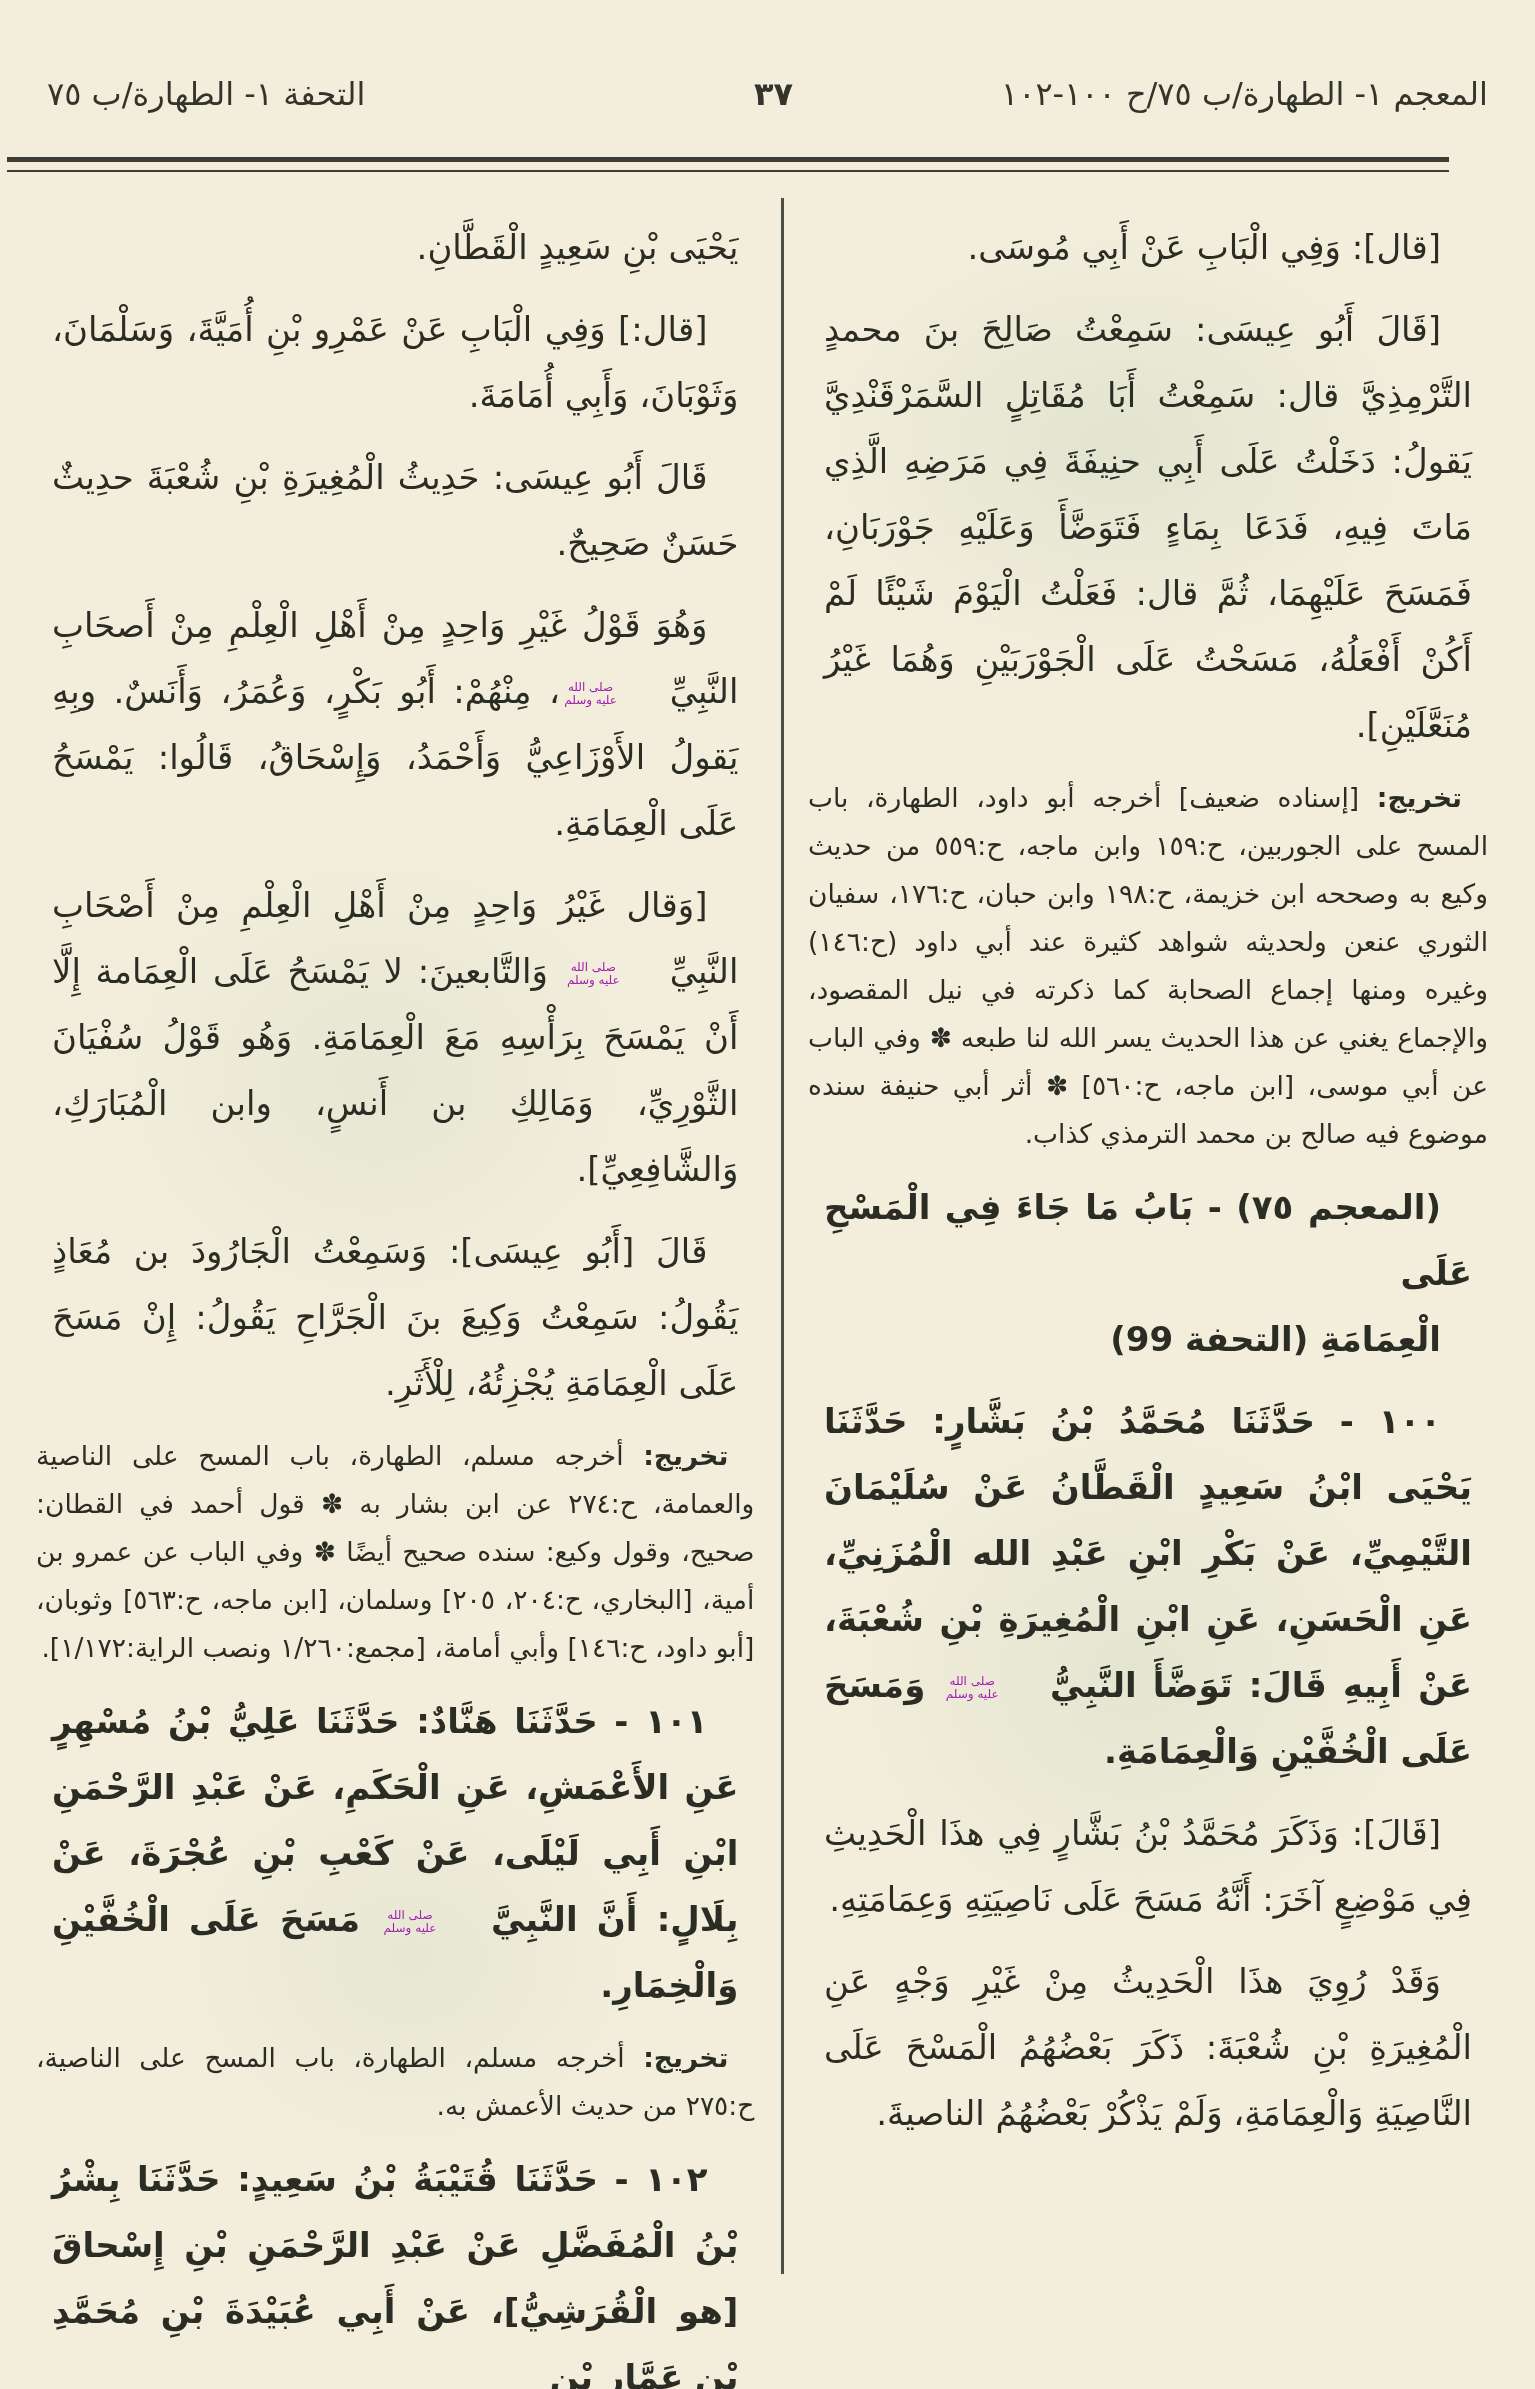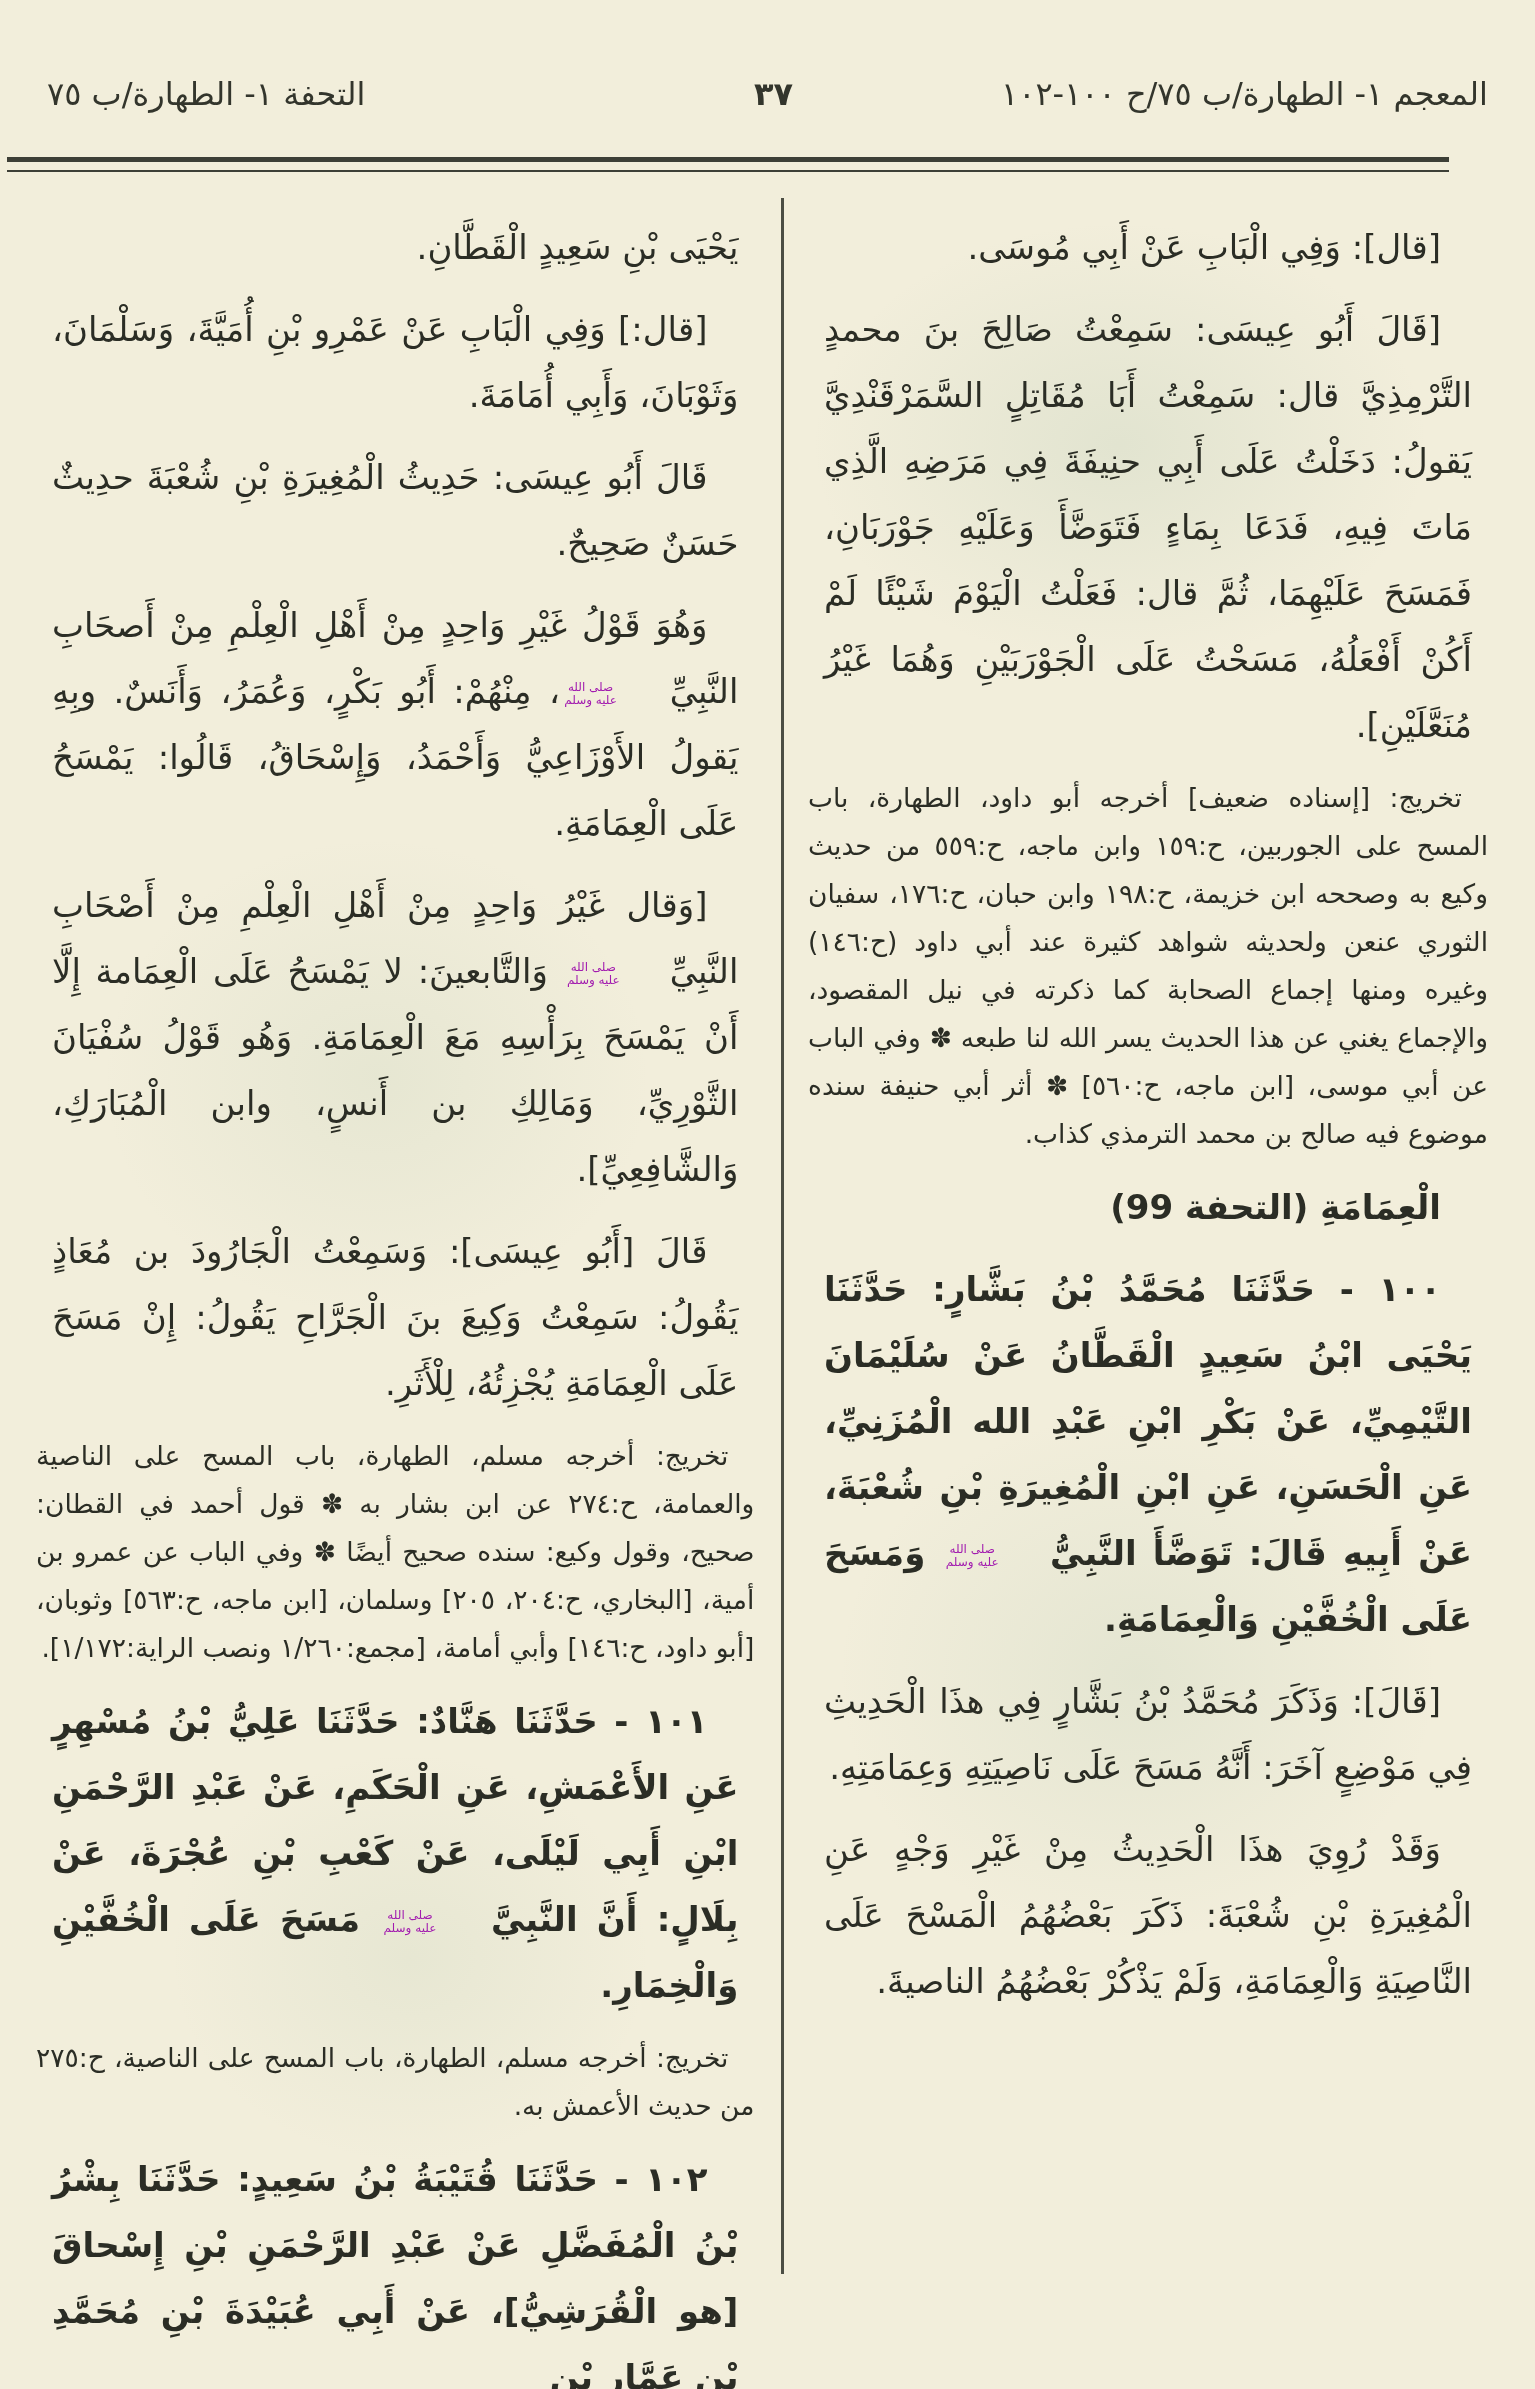--- a/index.html
+++ b/index.html
@@ -50,21 +50,21 @@
     text-align:justify;
     text-indent:31px;
   }
   p.no-indent { text-indent:0; }
   p.bold { font-weight:bold; }
   p.small {
     font-size:26.5px; line-height:48px;
     margin:5.1px 0 3.4px;
     text-indent:26px;
   }
-  .tl { font-weight:normal; }
+  .tl { font-weight:bold; }
 
   .bab-heading {
     margin:12px 0 5.1px;
     font-size:38px; line-height:68px; font-weight:bold;
     text-align:center; text-indent:0;
   }
   .bab-heading span { display:block; }
 
   
   .saw {
@@ -91,20 +91,21 @@
 
   <div class="double-rule"></div>
 
   <div class="columns">
 
     <div class="col-right">
       <p class="ar">[قال]: وَفِي الْبَابِ عَنْ أَبِي مُوسَى.</p>
       <p class="ar">[قَالَ أَبُو عِيسَى: سَمِعْتُ صَالِحَ بنَ محمدٍ التَّرْمِذِيَّ قال: سَمِعْتُ أَبَا مُقَاتِلٍ السَّمَرْقَنْدِيَّ يَقولُ: دَخَلْتُ عَلَى أَبِي حنِيفَةَ فِي مَرَضِهِ الَّذِي مَاتَ فِيهِ، فَدَعَا بِمَاءٍ فَتَوَضَّأَ وَعَلَيْهِ جَوْرَبَانِ، فَمَسَحَ عَلَيْهِمَا، ثُمَّ قال: فَعَلْتُ الْيَوْمَ شَيْئًا لَمْ أَكُنْ أَفْعَلُهُ، مَسَحْتُ عَلَى الْجَوْرَبَيْنِ وَهُمَا غَيْرُ مُنَعَّلَيْنِ].</p>
       <p class="ar small"><span class="tl">تخريج:</span> <span>[إسناده ضعيف] أخرجه أبو داود، الطهارة، باب المسح على الجوربين، ح:١٥٩ وابن ماجه، ح:٥٥٩ من حديث وكيع به وصححه ابن خزيمة، ح:١٩٨ وابن حبان، ح:١٧٦، سفيان الثوري عنعن ولحديثه شواهد كثيرة عند أبي داود (ح:١٤٦) وغيره ومنها إجماع الصحابة كما ذكرته في نيل المقصود، والإجماع يغني عن هذا الحديث يسر الله لنا طبعه ✽ وفي الباب عن أبي موسى، [ابن ماجه، ح:٥٦٠] ✽ أثر أبي حنيفة سنده موضوع فيه صالح بن محمد الترمذي كذاب.</span></p>
       <p class="ar bab-heading">
+        <span>(المعجم ٧٥) - بَابُ مَا جَاءَ فِي الْمَسْحِ عَلَى</span>
         <span>الْعِمَامَةِ (التحفة 99)</span>
       </p>
       <p class="ar bold rich">١٠٠ - حَدَّثَنَا مُحَمَّدُ بْنُ بَشَّارٍ: حَدَّثَنَا يَحْيَى ابْنُ سَعِيدٍ الْقَطَّانُ عَنْ سُلَيْمَانَ التَّيْمِيِّ، عَنْ بَكْرِ ابْنِ عَبْدِ الله الْمُزَنِيِّ، عَنِ الْحَسَنِ، عَنِ ابْنِ الْمُغِيرَةِ بْنِ شُعْبَةَ، عَنْ أَبِيهِ قَالَ: تَوَضَّأَ النَّبِيُّ <span class="saw">
             <span>صلى الله</span>
             <span>عليه وسلم</span>
           </span> وَمَسَحَ عَلَى الْخُفَّيْنِ وَالْعِمَامَةِ.</p>
       <p class="ar">[قَالَ]: وَذَكَرَ مُحَمَّدُ بْنُ بَشَّارٍ فِي هذَا الْحَدِيثِ فِي مَوْضِعٍ آخَرَ: أَنَّهُ مَسَحَ عَلَى نَاصِيَتِهِ وَعِمَامَتِهِ.</p>
       <p class="ar">وَقَدْ رُوِيَ هذَا الْحَدِيثُ مِنْ غَيْرِ وَجْهٍ عَنِ الْمُغِيرَةِ بْنِ شُعْبَةَ: ذَكَرَ بَعْضُهُمُ الْمَسْحَ عَلَى النَّاصِيَةِ وَالْعِمَامَةِ، وَلَمْ يَذْكُرْ بَعْضُهُمُ الناصيةَ.</p>
     </div>
 

